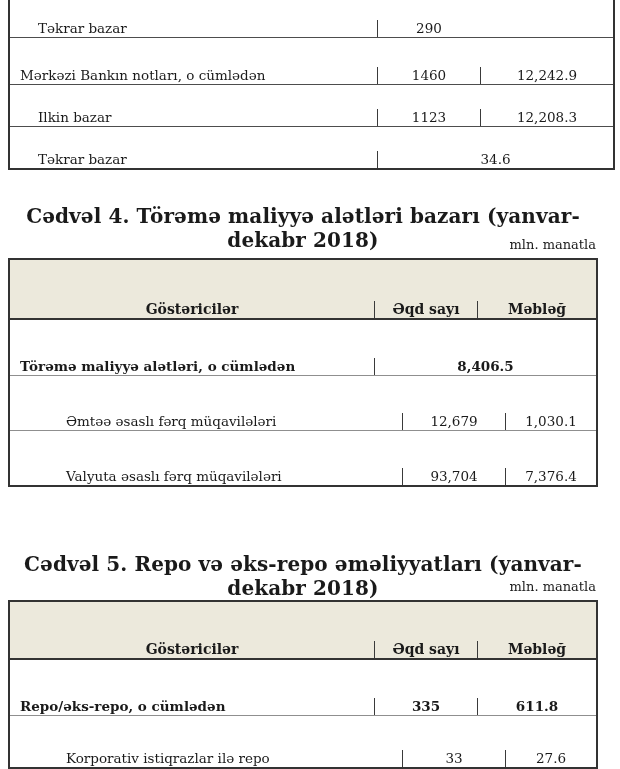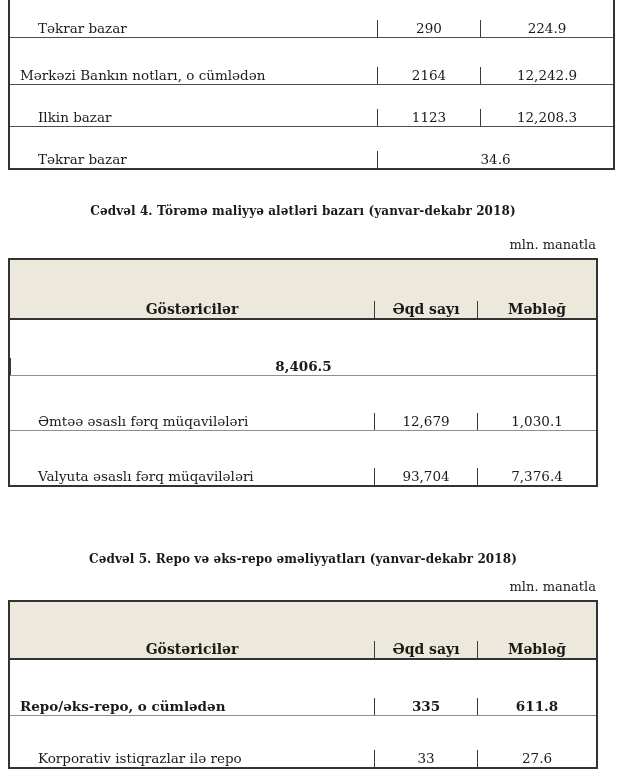--- a/index.html
+++ b/index.html
@@ -24,47 +24,46 @@
   .tt .tr + .tr{border-top:1px solid #4d4d4d;}
   .h37{height:37px;} .h47{height:47px;} .h42{height:42px;}
 
   
   .tm .c1{flex:0 0 364px;}
   .tm .c2{flex:0 0 103px;}
   .tm .c3{flex:1;}
   .tm .thead{background:#ECE9DC;border-bottom:2px solid #333;}
   .tm .thead .td{font-weight:bold;font-size:14px;}
   .tm .thead .c1{justify-content:center;padding-left:0;padding-right:0;text-align:center;margin-top:48px;}
-  .tm .body + .body{border-top:1px solid #8f8f8f;}
+  .tm .body + .body{border-top:1px solid #8f8f8f;padding-left:28px;}
   .t4{top:258px;width:590px;}
   .t5{top:600px;width:590px;}
   .h60{height:60px;} .h58{height:58px;} .h55{height:55px;} .h52{height:52px;}
 
   .caption{
     position:absolute;left:8px;width:590px;text-align:center;
-    font-weight:bold;font-size:12px;letter-spacing:0.1px;
+    font-weight:bold;font-size:20px;letter-spacing:0.1px;
   }
   .cap4{top:204px;} .cap5{top:552px;}
   .unit{position:absolute;right:24px;font-size:13px;}
   .unit4{top:237px;} .unit5{top:579px;}
 </style>
 </head>
 <body>
 
 <div class="page">
 
   <div class="tbl tt">
     <div class="tr h37">
       <div class="td c1 sub">Təkrar bazar</div>
       <div class="td c2">290</div>
-      <div class="td c3">224.9</div>
     </div>
     <div class="tr h47">
       <div class="td c1">Mərkəzi Bankın notları, o cümlədən</div>
-      <div class="td c2">2164</div>
+      <div class="td c2">1460</div>
       <div class="td c3">12,242.9</div>
     </div>
     <div class="tr h42">
       <div class="td c1 sub">Ilkin bazar</div>
       <div class="td c2">1123</div>
       <div class="td c3">12,208.3</div>
     </div>
     <div class="tr h42">
       <div class="td c1 sub">Təkrar bazar</div>
       <div class="td c3">34.6</div>
@@ -74,20 +73,21 @@
   <div class="caption cap4">Cədvəl 4. Törəmə maliyyə alətləri bazarı (yanvar-dekabr 2018)</div>
   <div class="unit unit4">mln. manatla</div>
 
   <div class="tbl tm t4">
     <div class="tr thead h60">
       <div class="td c1">Göstəricilər</div>
       <div class="td c2">Əqd sayı</div>
       <div class="td c3">Məbləğ</div>
     </div>
     <div class="tr body h55 bold">
+      <div class="td c1">Törəmə maliyyə alətləri, o cümlədən</div>
       <div class="td c3">8,406.5</div>
     </div>
     <div class="tr body h55">
       <div class="td c1 sub">Əmtəə əsaslı fərq müqavilələri</div>
       <div class="td c2">12,679</div>
       <div class="td c3">1,030.1</div>
     </div>
     <div class="tr body h55">
       <div class="td c1 sub">Valyuta əsaslı fərq müqavilələri</div>
       <div class="td c2">93,704</div>

